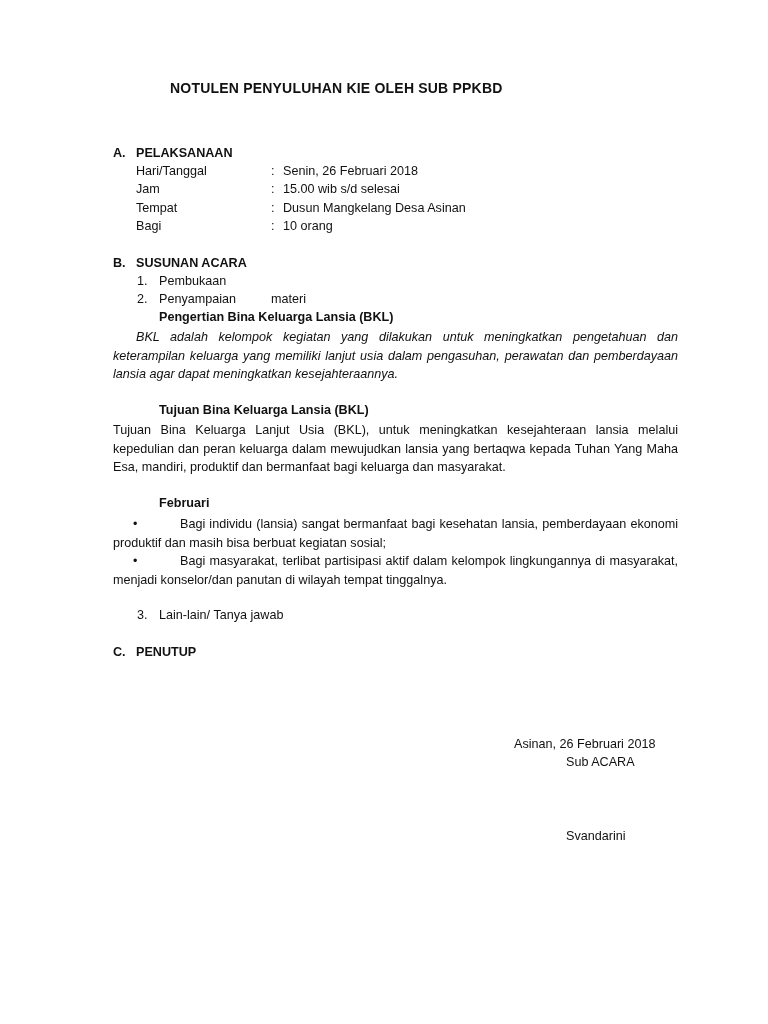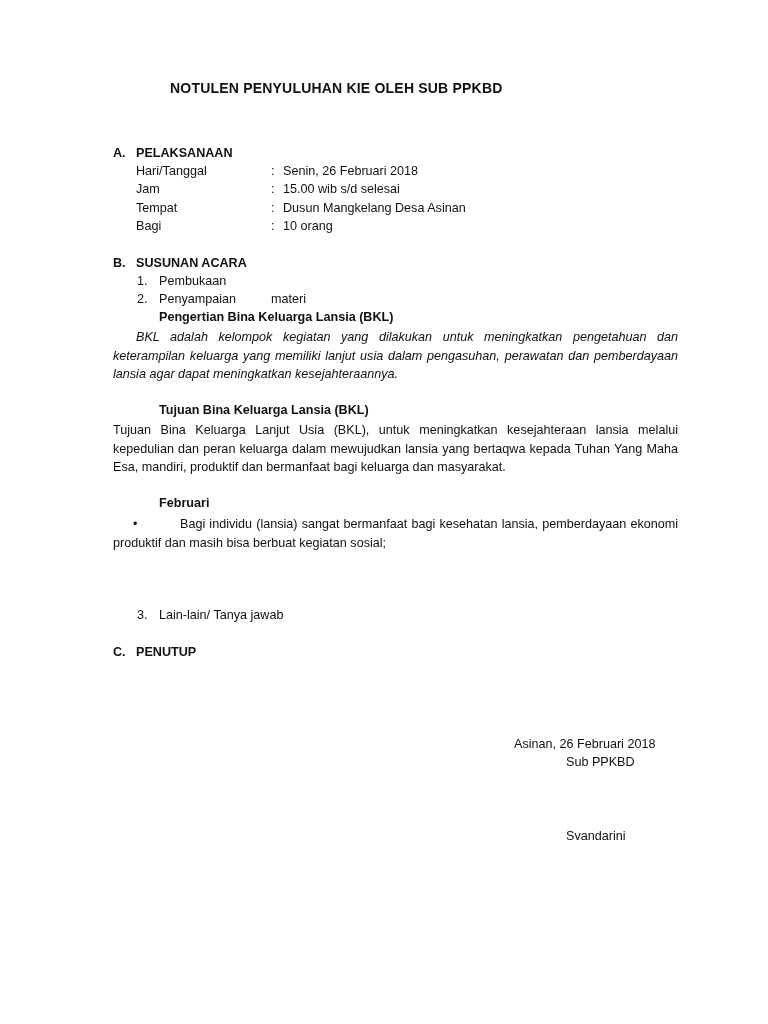--- a/index.html
+++ b/index.html
@@ -59,24 +59,27 @@
   <div class="para indent" style="top:328px;">BKL adalah kelompok kegiatan yang dilakukan untuk meningkatkan pengetahuan dan keterampilan keluarga yang memiliki lanjut usia dalam pengasuhan, perawatan dan pemberdayaan lansia agar dapat meningkatkan kesejahteraannya.</div>
 
   <div class="abs b" style="left:159px; top:403px;">Tujuan Bina Keluarga Lansia (BKL)</div>
   <div class="para" style="top:421px;">Tujuan Bina Keluarga Lanjut Usia (BKL), untuk meningkatkan kesejahteraan lansia melalui kepedulian dan peran keluarga dalam mewujudkan lansia yang bertaqwa kepada Tuhan Yang Maha Esa, mandiri, produktif dan bermanfaat bagi keluarga dan masyarakat.</div>
 
   <div class="abs b" style="left:159px; top:496px;">Februari</div>
 
   <div class="bullet-para" style="top:515px;">
     <span class="dot">•</span><span>Bagi individu (lansia) sangat bermanfaat bagi kesehatan lansia, pemberdayaan ekonomi produktif dan masih bisa berbuat kegiatan sosial;</span>
   </div>
+  <div class="bullet-para" style="top:552px;">
+    <span class="dot">•</span><span>Bagi masyarakat, terlibat partisipasi aktif dalam kelompok lingkungannya di masyarakat, menjadi konselor/dan panutan di wilayah tempat tinggalnya.</span>
+  </div>
 
   <div class="abs" style="left:137px; top:608px;">3.</div>
   <div class="abs" style="left:159px; top:608px;">Lain-lain/ Tanya jawab</div>
 
   <div class="abs b" style="left:113px; top:645px;">C.</div>
   <div class="abs b" style="left:136px; top:645px;">PENUTUP</div>
 
   <div class="abs" style="left:514px; top:737px;">Asinan, 26 Februari 2018</div>
-  <div class="abs" style="left:566px; top:755px;">Sub PPKBD</div>
+  <div class="abs" style="left:566px; top:755px;">Sub ACARA</div>
   <div class="abs" style="left:566px; top:829px;">Svandarini</div>
 
 </div>
 
 </body></html>

